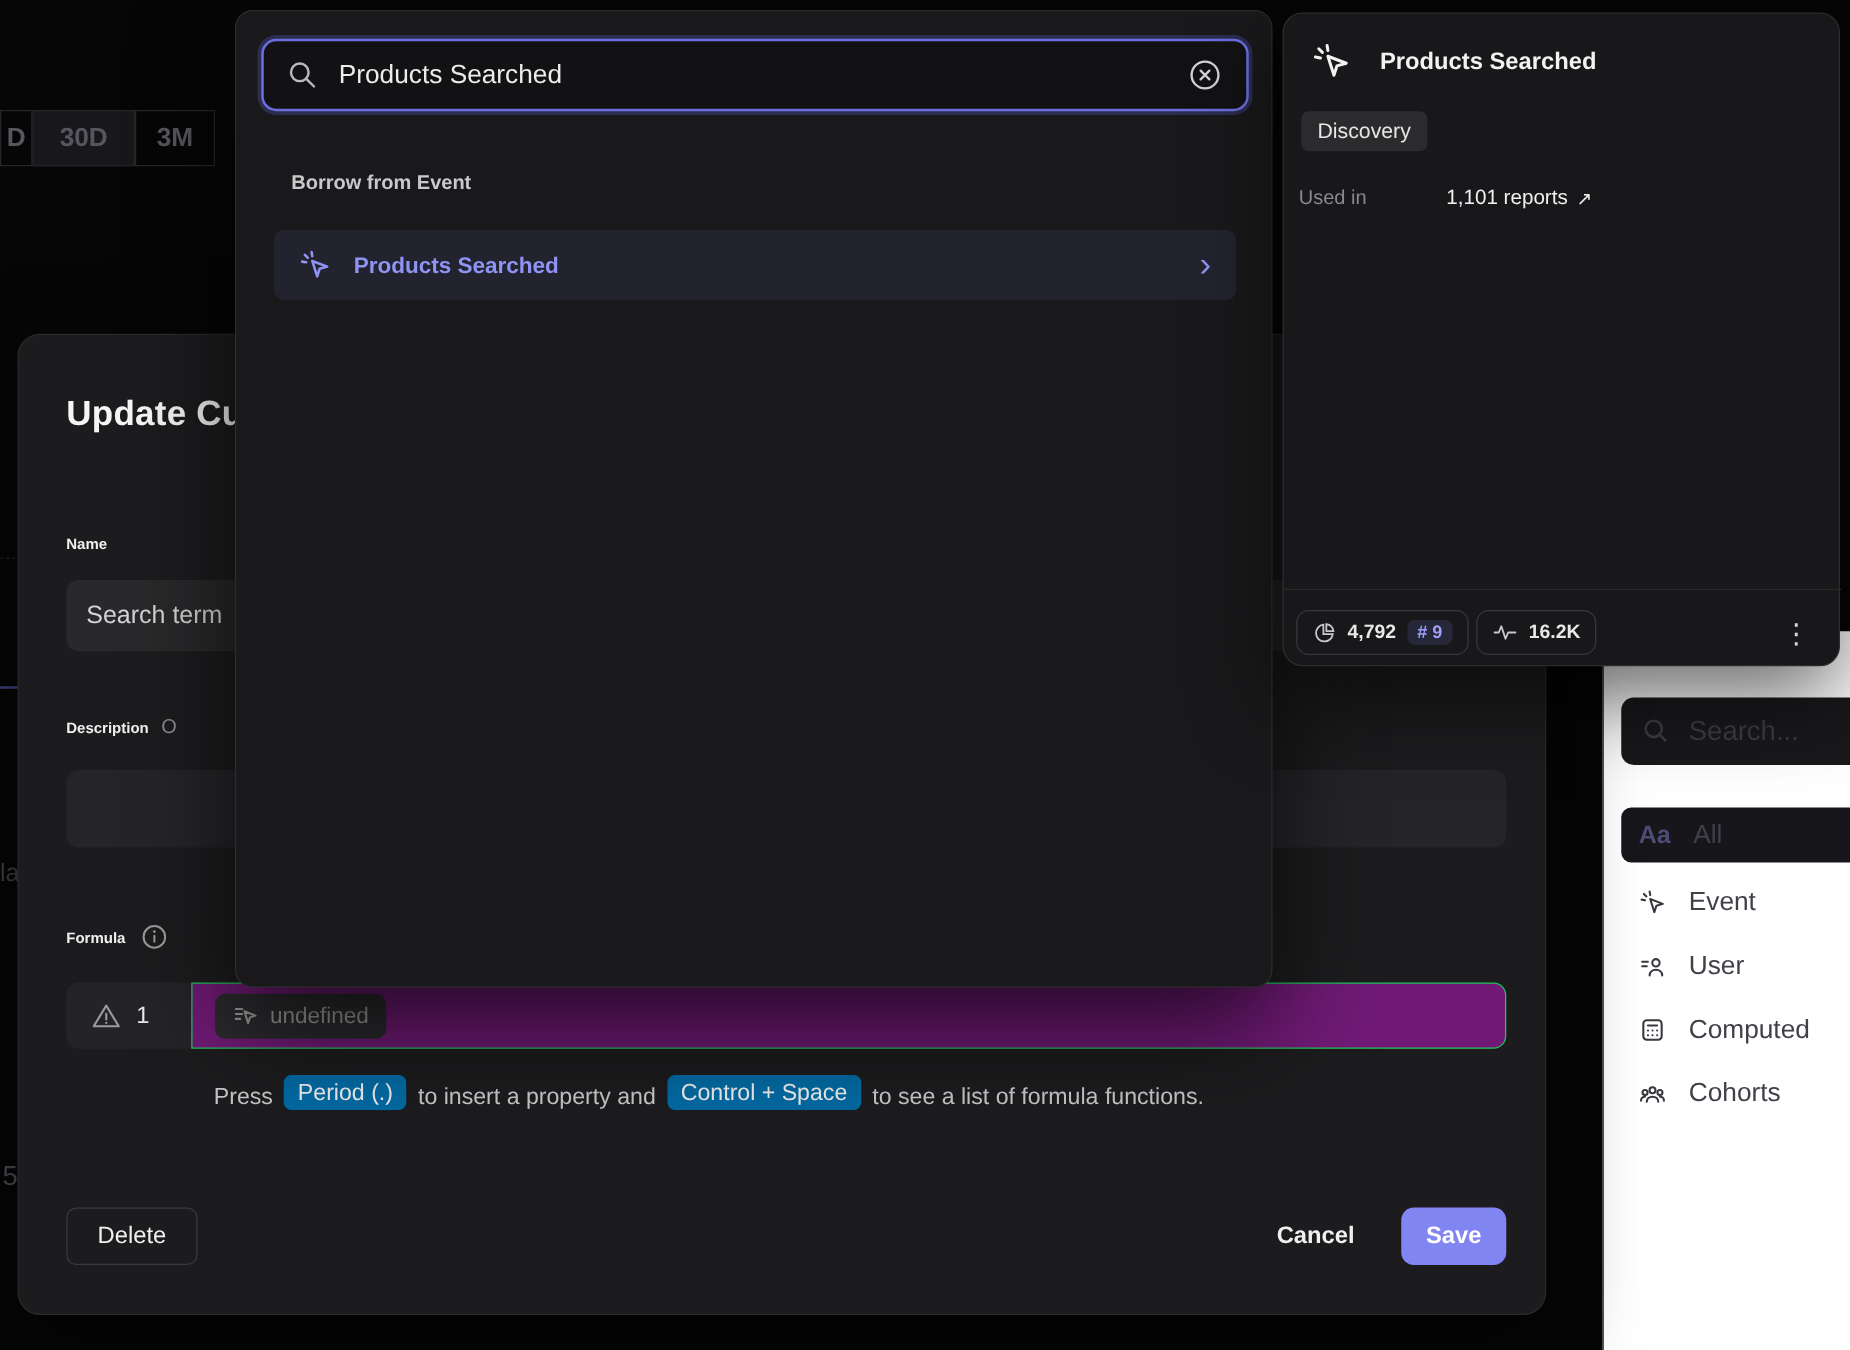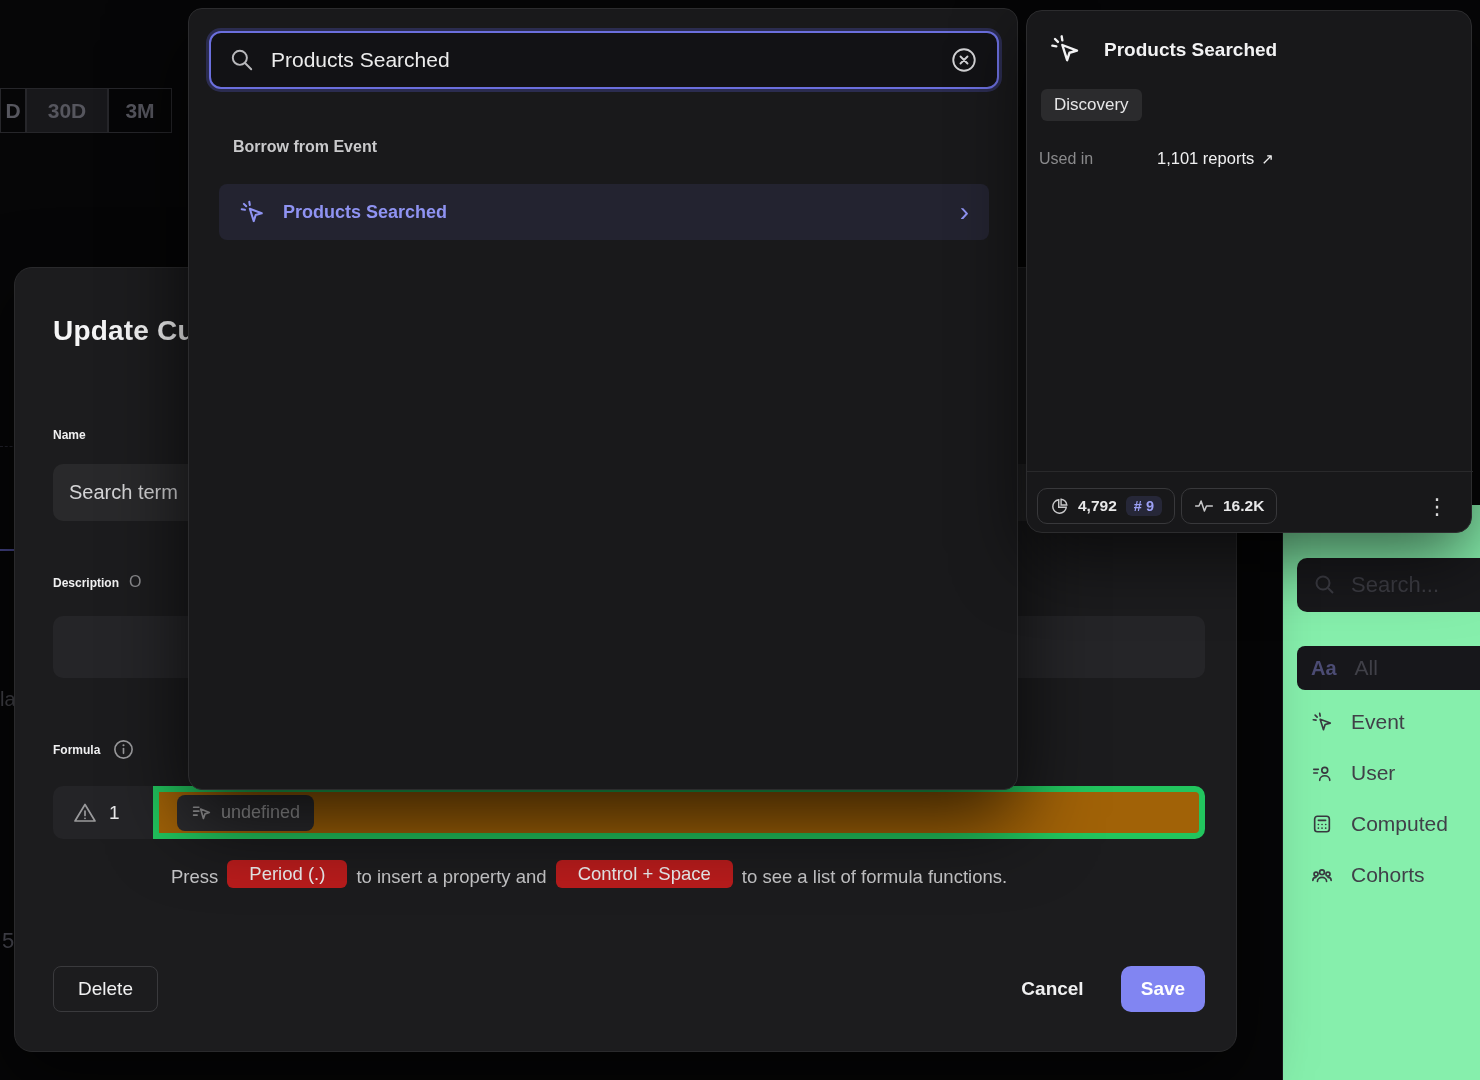--- a/index.html
+++ b/index.html
@@ -8,21 +8,21 @@
   .canvas { position:relative; width:1480px; height:1080px; background:#060607; overflow:hidden; }
   .abs { position:absolute; }
 
   
   .seg { display:flex; align-items:center; justify-content:center; height:45px;
          color:#56565e; font-size:21px; font-weight:bold; border:1px solid #26262a; }
   .seg.sel { background:#18181b; }
 
   .frag { color:#44444a; }
 
-  .bg-sidebar { background:#86efac; border-left:1px solid #1b1b1f; }
+  .bg-sidebar { background:#ffffff; border-left:1px solid #1b1b1f; }
   .bg-search { background:#19191c; border-radius:10px; display:flex; align-items:center; gap:14px;
                padding:0 16px; color:#3c3c43; font-size:22px; }
   .bg-item { display:flex; align-items:center; gap:18px; height:44px; padding:0 14px;
              color:#404048; font-size:21px; border-radius:8px; }
   .bg-item.sel { background:#17171b; }
   .bg-item .aa { color:#4c4c74; font-size:20px; font-weight:bold; }
   .bg-item svg { stroke:#38383f; }
 
   
   .modal { background:#1c1c1e; border:1px solid #2a2a2c; border-radius:18px;
@@ -33,26 +33,26 @@
   .text-box { background:#29292b; border-radius:10px; }
   .text-box.dim { background:#252528; }
   .name-text { line-height:57px; padding-left:16px; font-size:20px; color:#d4d4d6; }
   .btn-outline { border:1px solid #3a3a3d; border-radius:8px; background:transparent;
                  color:#f0f0f1; font-size:19px; display:flex; align-items:center; justify-content:center; }
   .btn-text { color:#f0f0f1; font-size:19px; font-weight:bold; display:flex; align-items:center; justify-content:center; }
   .btn-primary { background:#8185f2; border-radius:10px; color:#fff; font-size:19px; font-weight:bold;
                  display:flex; align-items:center; justify-content:center; }
   .warn-seg { background:#242427; border-radius:10px 0 0 10px; display:flex; align-items:center;
               gap:12px; padding-left:20px; color:#e8e8e9; font-size:19px; }
-  .formula-field { background:#a16207; border:6px solid #22c55e; border-radius:0 10px 10px 0;
+  .formula-field { background:#701a75; border:1px solid #22c55e; border-radius:0 10px 10px 0;
                    display:flex; align-items:center; padding-left:18px; }
   .chip-token { background:#2b2b2e; border-radius:8px; height:36px; display:flex; align-items:center;
                 gap:9px; padding:0 14px; color:#9a9a9c; font-size:18px; }
   .help-row { display:flex; align-items:center; gap:9px; color:#c6c6c8; font-size:18.5px; }
-  .kbd { background:#b91c1c; border-radius:6px; padding:3px 22px; color:#ececed; }
+  .kbd { background:#0369a1; border-radius:6px; padding:3px 11px; color:#ececed; }
 
   
   .overlay { background:#19191b; border:1px solid #2c2c2e; border-radius:14px;
              box-shadow:0 30px 80px rgba(0,0,0,.7); }
   .search-input { background:#121215; border:2px solid #6b6fde; border-radius:12px;
                   box-shadow:0 0 0 3px rgba(99,102,241,.25); display:flex; align-items:center; }
   .search-input input { flex:1; background:transparent; border:none; outline:none; color:#ececec;
                         font-size:21px; font-family:"Liberation Sans", sans-serif; }
   .section-label { font-size:16px; font-weight:bold; color:#c9c9cb; }
   .result-row { background:#232330; border-radius:8px; display:flex; align-items:center; }

